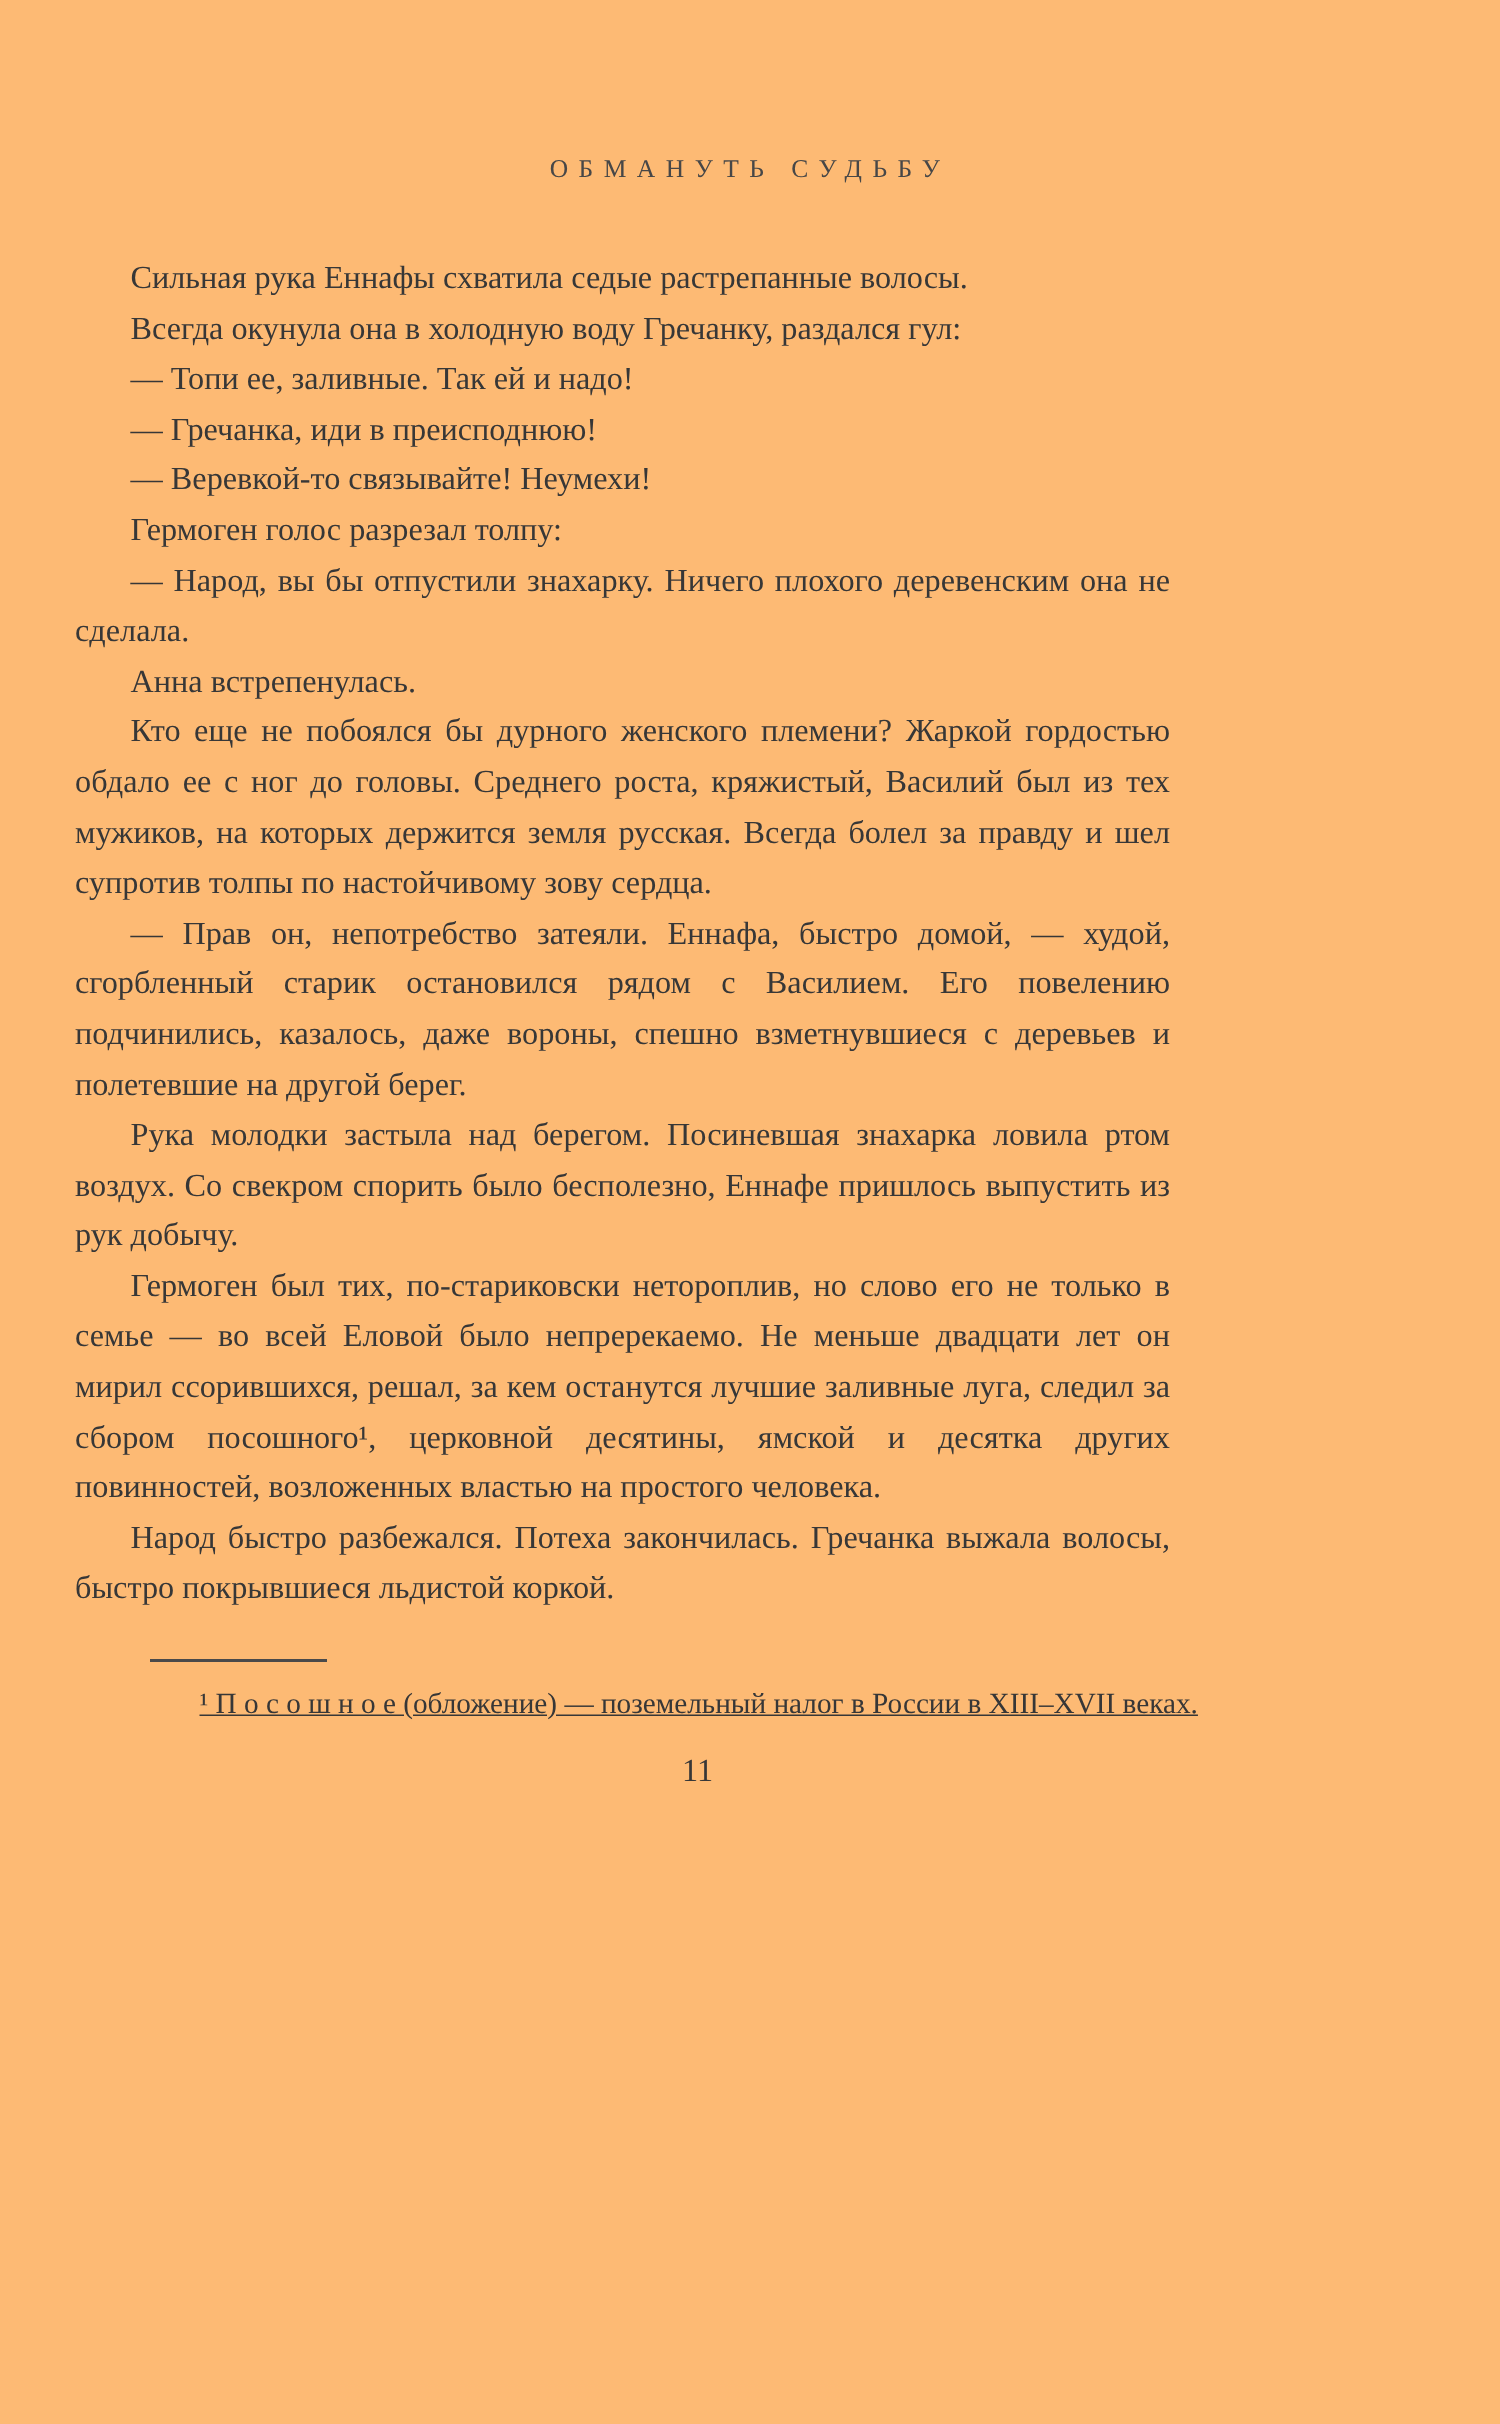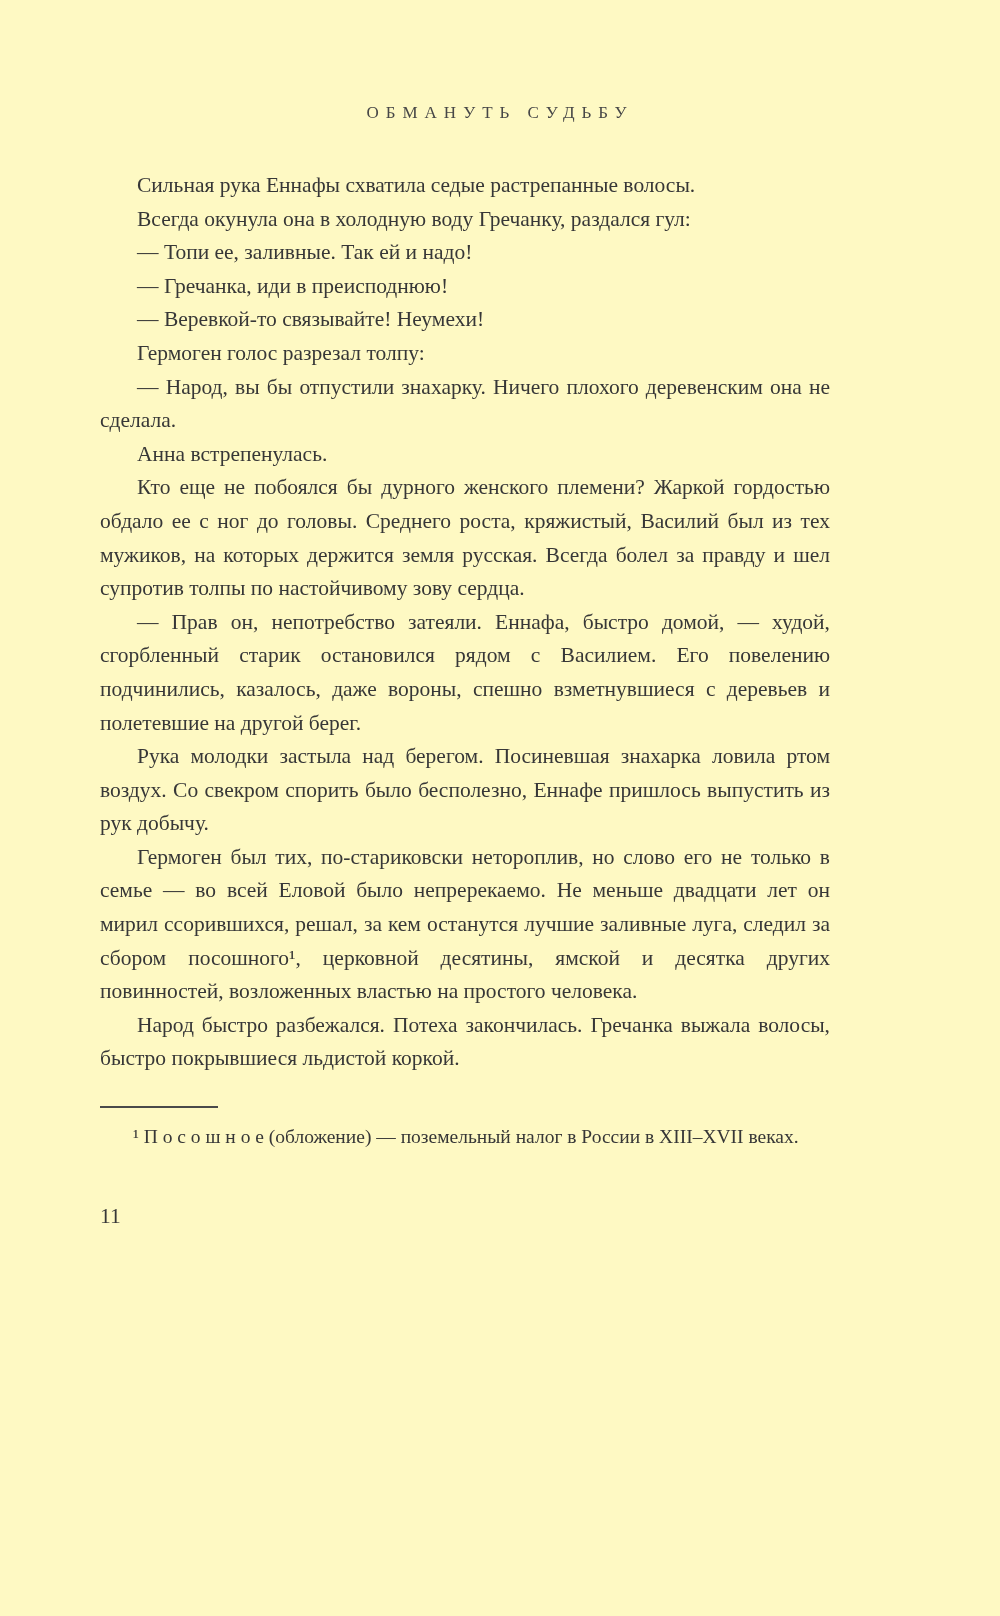--- a/index.html
+++ b/index.html
@@ -4,37 +4,37 @@
 <style>
   html, body {
     margin: 0;
     padding: 0;
     background: #ffffff;
   }
   .page {
     position: relative;
     width: 1000px;
     height: 1616px;
-    background: #fef9c3;
+    background: #fdba74;
     font-family: "Liberation Serif", "DejaVu Serif", serif;
     color: #373737;
     overflow: hidden;
     box-sizing: border-box;
   }
   .running-header {
     padding-top: 103px;
     text-align: center;
     font-size: 17px;
     letter-spacing: 7px;
     color: #474747;
     font-weight: 400;
   }
   .content {
     width: 730px;
-    margin-left: 100px;
+    margin-left: 50px;
     margin-top: 46px;
     font-size: 21.5px;
     line-height: 33.6px;
     text-align: justify;
   }
   .content p.para {
     margin: 0;
     text-indent: 37px;
   }
   .footnote-block {
@@ -48,26 +48,27 @@
     border: none;
     border-top: 2px solid #4a4a4a;
     margin: 0 0 14px 0;
   }
   .footnote-text {
     font-size: 19.5px;
     line-height: 30px;
     text-align: justify;
     text-indent: 33px;
     margin: 0;
+    text-decoration: underline;
   }
   .page-number {
     width: 730px;
     margin-left: 100px;
-    margin-top: 52px;
-    text-align: left;
+    margin-top: 16px;
+    text-align: center;
     font-size: 21.5px;
     color: #373737;
   }
 </style>
 </head>
 <body>
 
 <div class="page">
 
   <div class="running-header">ОБМАНУТЬ СУДЬБУ</div>

